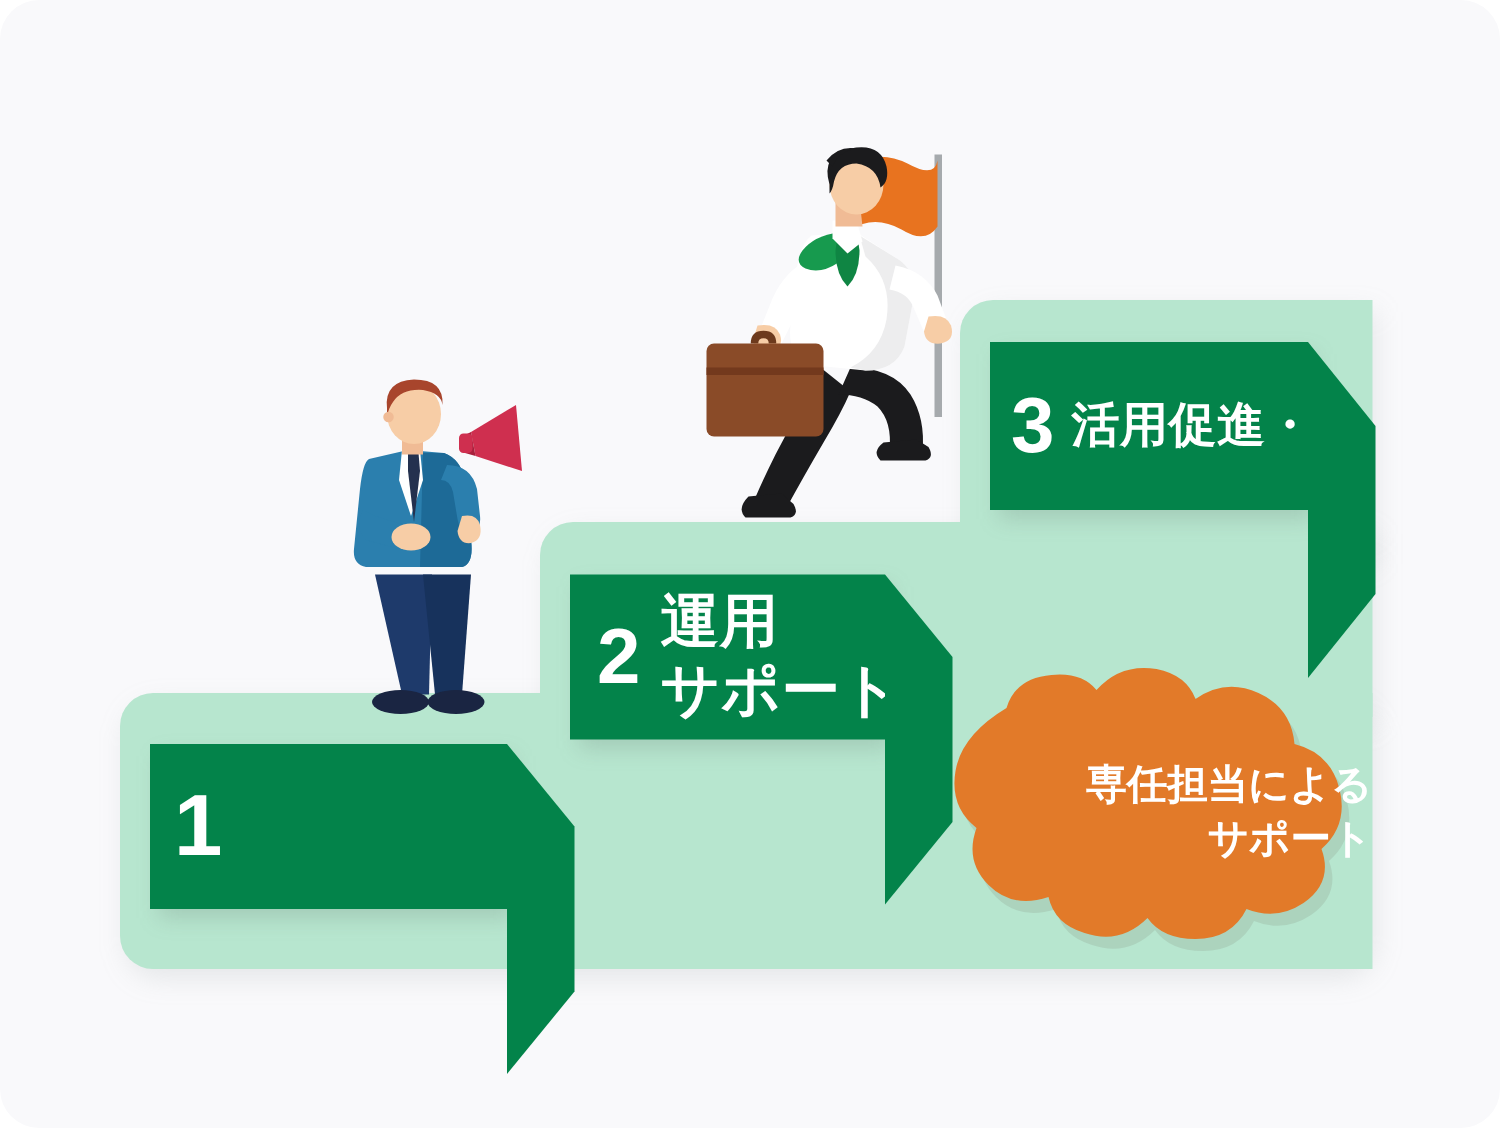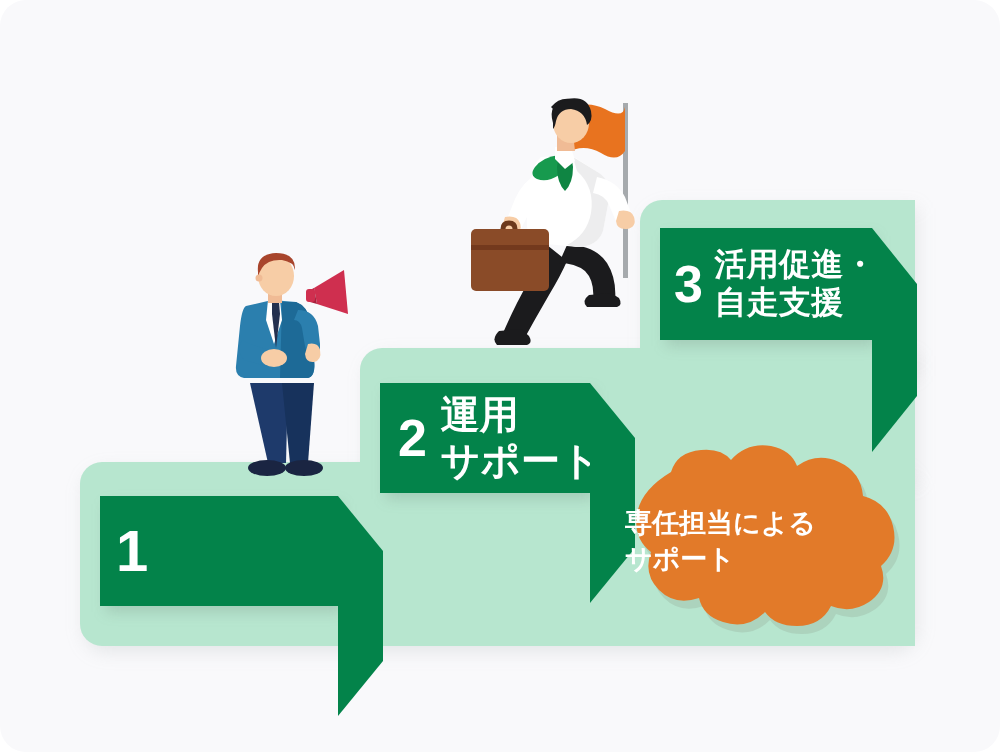--- a/index.html
+++ b/index.html
@@ -158,21 +158,21 @@
     width: 290px; height: 195px;
     z-index: 22;
   }
   .cloud-wrap svg { display: block; width: 100%; height: 100%; overflow: visible; }
   .cloud-label {
     position: absolute;
     left: 0; top: 0;
     width: 290px; height: 195px;
     display: flex;
     flex-direction: column;
-    align-items: flex-start;
+    align-items: flex-end;
     justify-content: center;
     color: #ffffff;
     font-weight: 700;
     font-size: 27px;
     line-height: 1.32;
     text-align: center;
     pointer-events: none;
     padding-top: 8px;
     box-sizing: border-box;
   }
@@ -277,21 +277,20 @@
       <path d="M98 28 Q92 8 112 4 Q132 0 136 16 Q138 26 132 30 Q130 16 116 14 Q104 14 101 26 Q100 32 98 34 Z" fill="#1b1b1d"></path>
       <path d="M96 12 Q104 2 116 4 Q104 6 100 16 Z" fill="#1b1b1d"></path>
     </svg>
   </div>
 
   <div class="banner-shadow bs-3"></div>
   <div class="banner banner-3">
     <span class="num">3</span>
     <span class="btext">
       <span>活用促進・</span><br>
-      <span>自走支援</span>
     </span>
     <span class="tip" style="border-top-width:56px;border-bottom-width:56px;border-left-width:45px;"></span>
   </div>
 
   <div class="banner-shadow bs-2"></div>
   <div class="banner banner-2">
     <span class="num">2</span>
     <span class="btext">
       <span>運用</span><br>
       <span>サポート</span>

